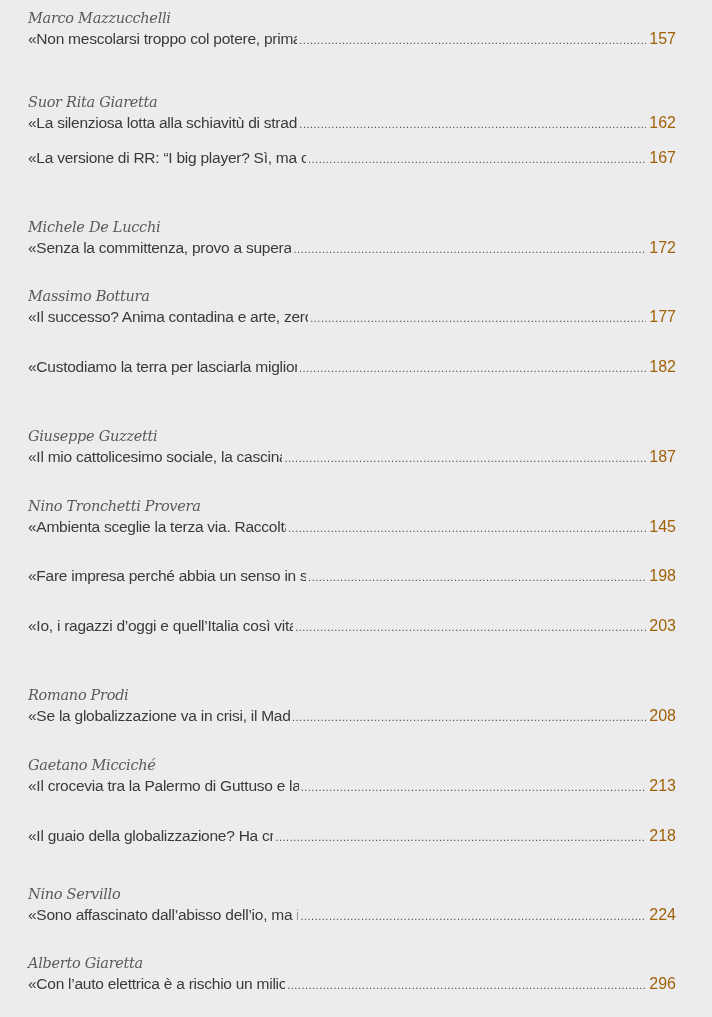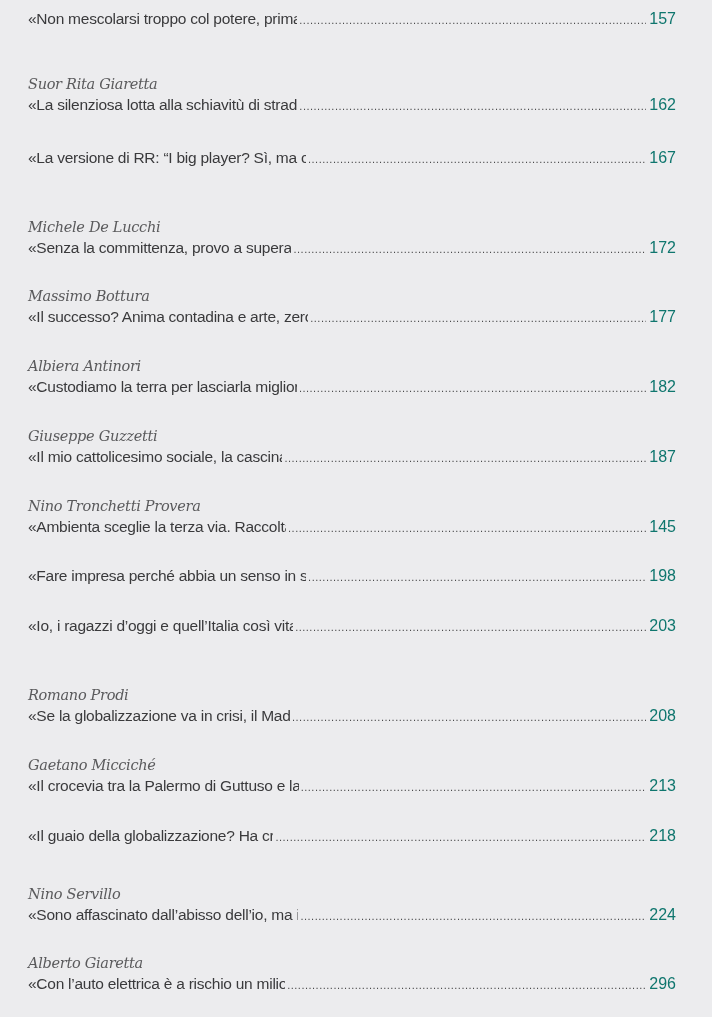--- a/index.html
+++ b/index.html
@@ -57,38 +57,39 @@
       letter-spacing: 0.5px;
       font-size: 11px;
       min-width: 18px;
     }
     .dots::before {
       content: "........................................................................................................................................................................";
     }
     .page-num {
       flex: 0 0 auto;
       font-size: 16px;
-      color: #0f766e;
+      color: #a16207;
       letter-spacing: 0;
     }
   </style>
 </head>
 <body>
 
 <div class="page">
 
   <div class="entry" style="top:8px">
+    <div class="author">Marco Mazzucchelli</div>
     <div class="line">
       <span class="title">«Non mescolarsi troppo col potere, prima “diversity” da avere in Italia»</span>
       <span class="dots"></span>
       <span class="page-num">157</span>
     </div>
   </div>
 
-  <div class="entry" style="top:74px">
+  <div class="entry" style="top:92px">
     <div class="author">Suor Rita Giaretta</div>
     <div class="line">
       <span class="title">«La silenziosa lotta alla schiavitù di strada di Suor Rita, Sorella Africa»</span>
       <span class="dots"></span>
       <span class="page-num">162</span>
     </div>
   </div>
 
   <div class="entry" style="top:147px">
     <div class="line">
@@ -110,21 +111,20 @@
   <div class="entry" style="top:286px">
     <div class="author">Massimo Bottura</div>
     <div class="line">
       <span class="title">«Il successo? Anima contadina e arte, zero sprechi e misteriose astrazioni»</span>
       <span class="dots"></span>
       <span class="page-num">177</span>
     </div>
   </div>
 
   <div class="entry" style="top:356px">
-    <div class="author">Albiera Antinori</div>
     <div class="line">
       <span class="title">«Custodiamo la terra per lasciarla migliore di come l’abbiamo trovata»</span>
       <span class="dots"></span>
       <span class="page-num">182</span>
     </div>
   </div>
 
   <div class="entry" style="top:426px">
     <div class="author">Giuseppe Guzzetti</div>
     <div class="line">

